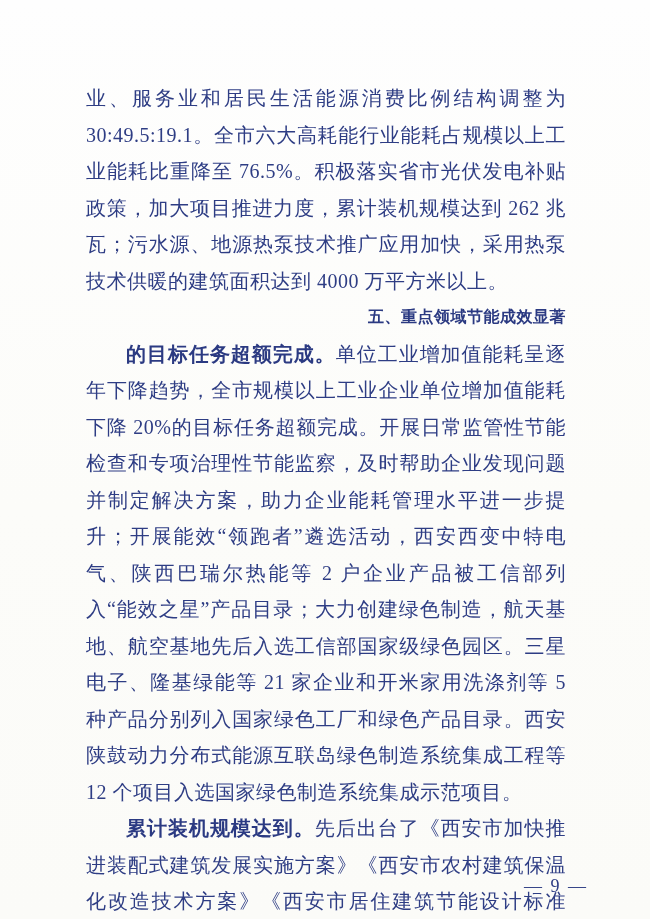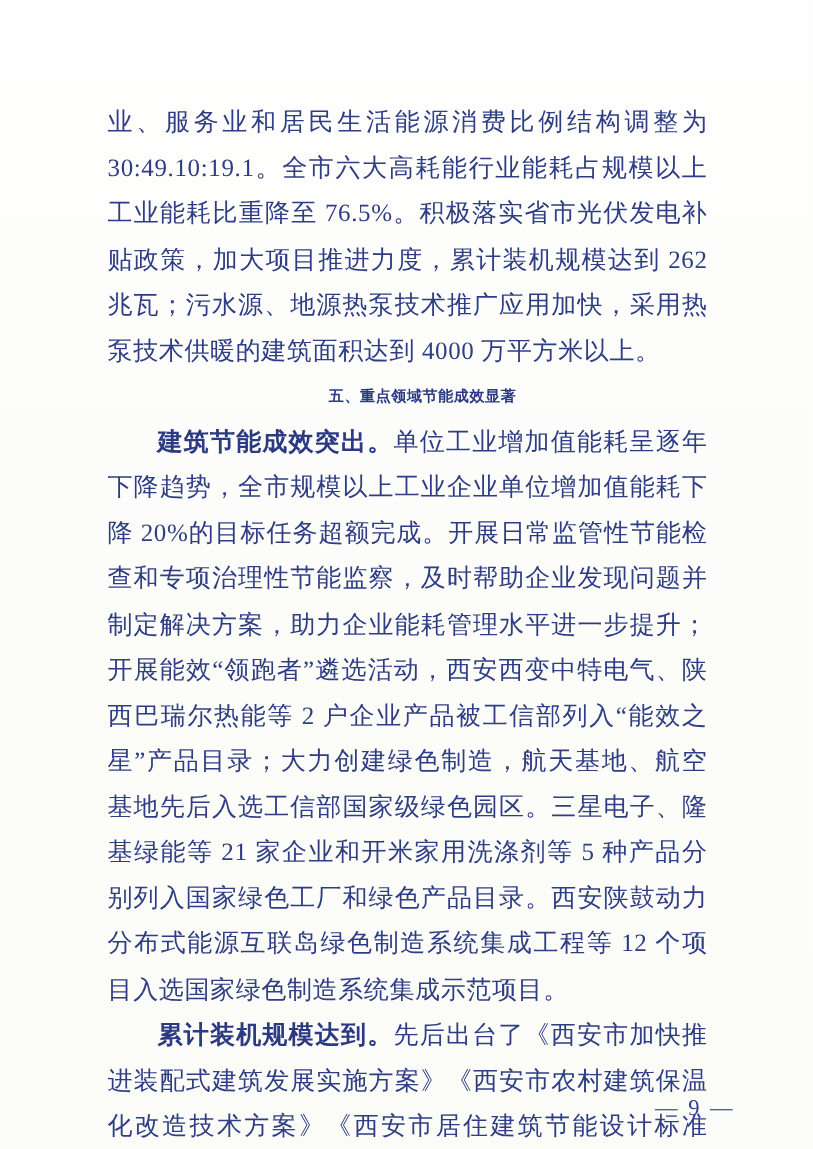--- a/index.html
+++ b/index.html
@@ -41,48 +41,48 @@
     text-indent: 2em;
   }
 
   .para strong,
   .heading {
     font-weight: bold;
     color: #2b3a82;
   }
 
   .heading {
-    font-size: 12px;
+    font-size: 16px;
     line-height: 36.5px;
     text-indent: 2em;
     letter-spacing: 0.5px;
-    text-align: center;
+    text-align: right;
   }
 
   .page-number {
     position: absolute;
     right: 62px;
     bottom: 22px;
     font-size: 18px;
     letter-spacing: 2px;
     color: #2e3d84;
   }
 </style>
 </head>
 <body>
 
 <div class="page">
 
   <div class="text-block">
 
-    <p class="para">业、服务业和居民生活能源消费比例结构调整为 30:49.10:19.1。全市六大高耗能行业能耗占规模以上工业能耗比重降至 76.5%。积极落实省市光伏发电补贴政策，加大项目推进力度，累计装机规模达到 262 兆瓦；污水源、地源热泵技术推广应用加快，采用热泵技术供暖的建筑面积达到 4000 万平方米以上。</p>
+    <p class="para">业、服务业和居民生活能源消费比例结构调整为 30:49.5:19.1。全市六大高耗能行业能耗占规模以上工业能耗比重降至 76.5%。积极落实省市光伏发电补贴政策，加大项目推进力度，累计装机规模达到 262 兆瓦；污水源、地源热泵技术推广应用加快，采用热泵技术供暖的建筑面积达到 4000 万平方米以上。</p>
 
     <h2 class="heading">五、重点领域节能成效显著</h2>
 
-    <p class="para indent"><strong>建筑节能成效突出。</strong><span>单位工业增加值能耗呈逐年下降趋势，全市规模以上工业企业单位增加值能耗下降 20%的目标任务超额完成。开展日常监管性节能检查和专项治理性节能监察，及时帮助企业发现问题并制定解决方案，助力企业能耗管理水平进一步提升；开展能效“领跑者”遴选活动，西安西变中特电气、陕西巴瑞尔热能等 2 户企业产品被工信部列入“能效之星”产品目录；大力创建绿色制造，航天基地、航空基地先后入选工信部国家级绿色园区。三星电子、隆基绿能等 21 家企业和开米家用洗涤剂等 5 种产品分别列入国家绿色工厂和绿色产品目录。西安陕鼓动力分布式能源互联岛绿色制造系统集成工程等 12 个项目入选国家绿色制造系统集成示范项目。</span></p>
+    <p class="para indent"><strong>的目标任务超额完成。</strong><span>单位工业增加值能耗呈逐年下降趋势，全市规模以上工业企业单位增加值能耗下降 20%的目标任务超额完成。开展日常监管性节能检查和专项治理性节能监察，及时帮助企业发现问题并制定解决方案，助力企业能耗管理水平进一步提升；开展能效“领跑者”遴选活动，西安西变中特电气、陕西巴瑞尔热能等 2 户企业产品被工信部列入“能效之星”产品目录；大力创建绿色制造，航天基地、航空基地先后入选工信部国家级绿色园区。三星电子、隆基绿能等 21 家企业和开米家用洗涤剂等 5 种产品分别列入国家绿色工厂和绿色产品目录。西安陕鼓动力分布式能源互联岛绿色制造系统集成工程等 12 个项目入选国家绿色制造系统集成示范项目。</span></p>
 
     <p class="para indent"><strong>累计装机规模达到。</strong><span>先后出台了《西安市加快推进装配式建筑发展实施方案》《西安市农村建筑保温化改造技术方案》《西安市居住建筑节能设计标准（75%）》等一系列政策标准规定，大力发展绿色建筑。节能强制性标准执行率在设计阶段达到 100%。通过专家评审的绿色建筑（设计）项目 9890 万平方米，推动绿色建筑规模化发展，新增绿色生态居住小区 10 个，建筑面积 425 万平米。加大可再生能源推广利用力度，利用浅</span></p>
 
   </div>
 
   <div class="page-number">— 9 —</div>
 
 </div>
 
 </body></html>

